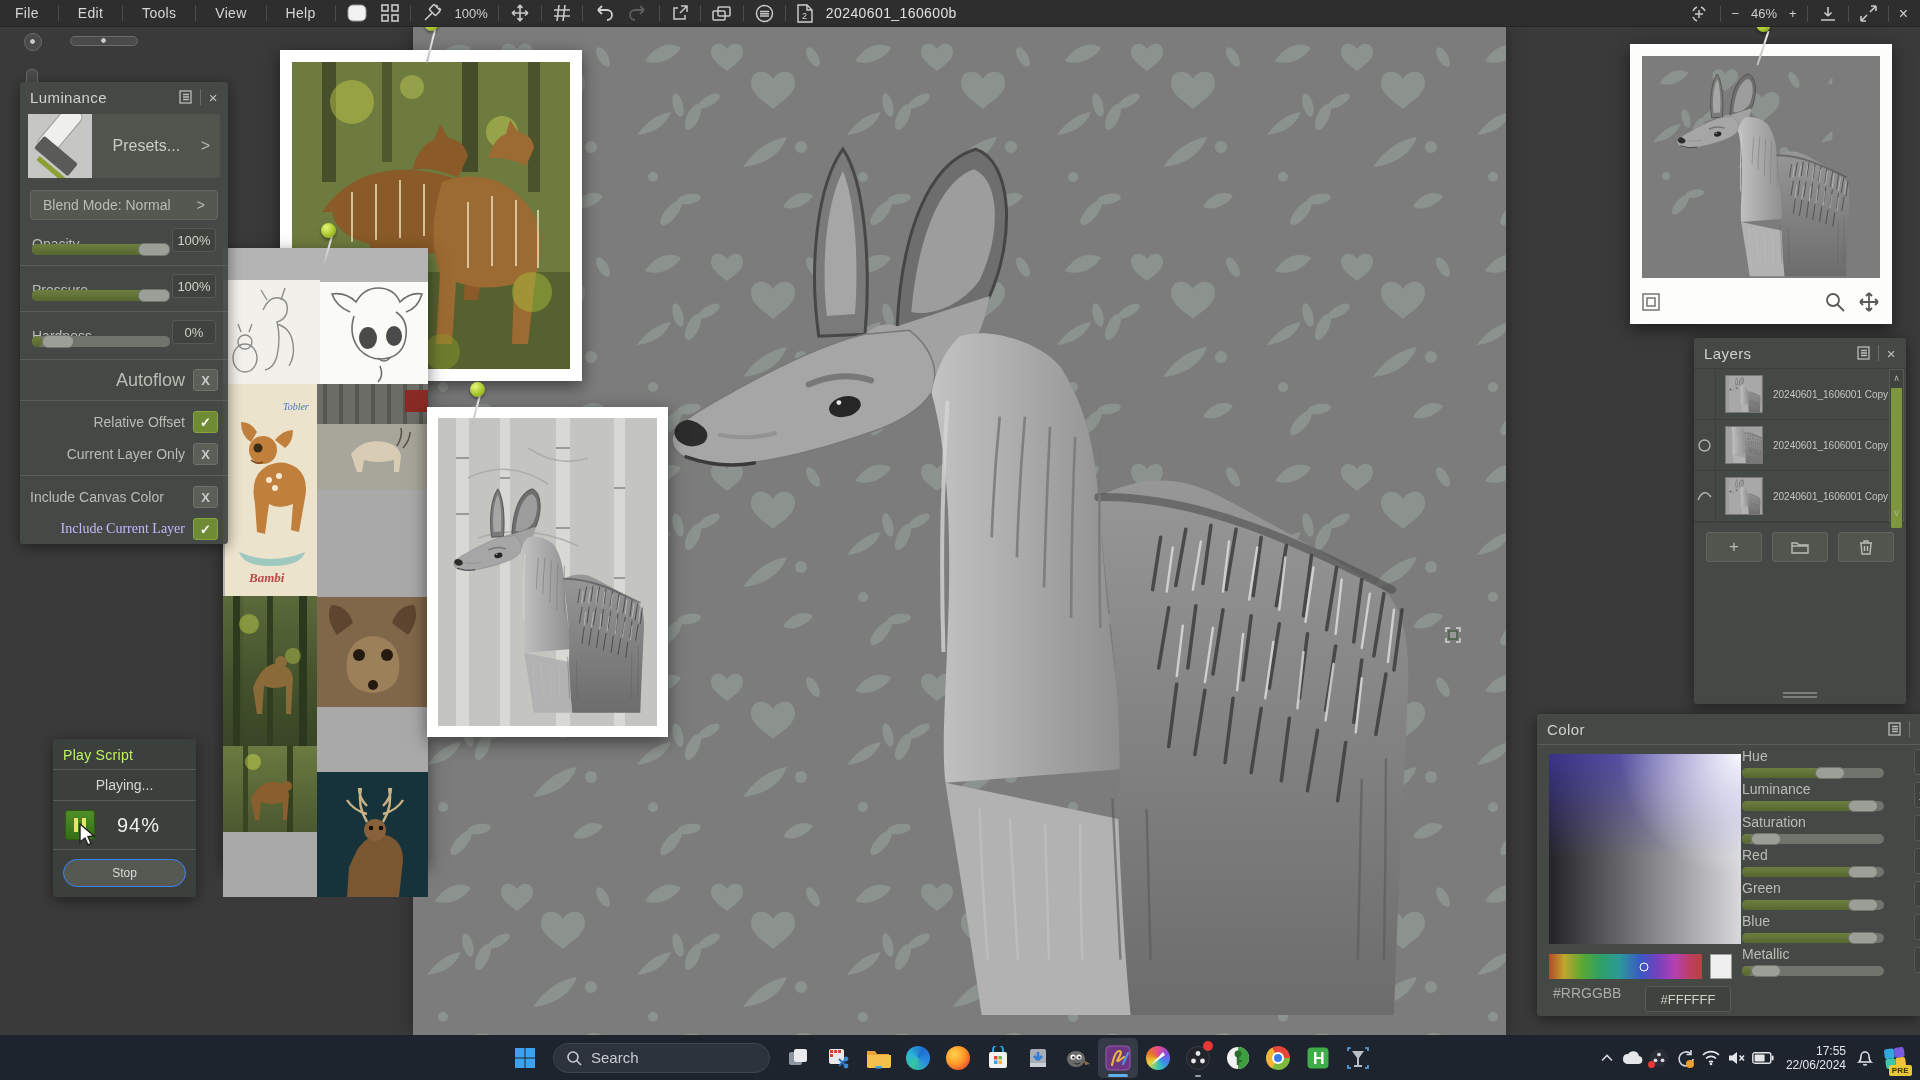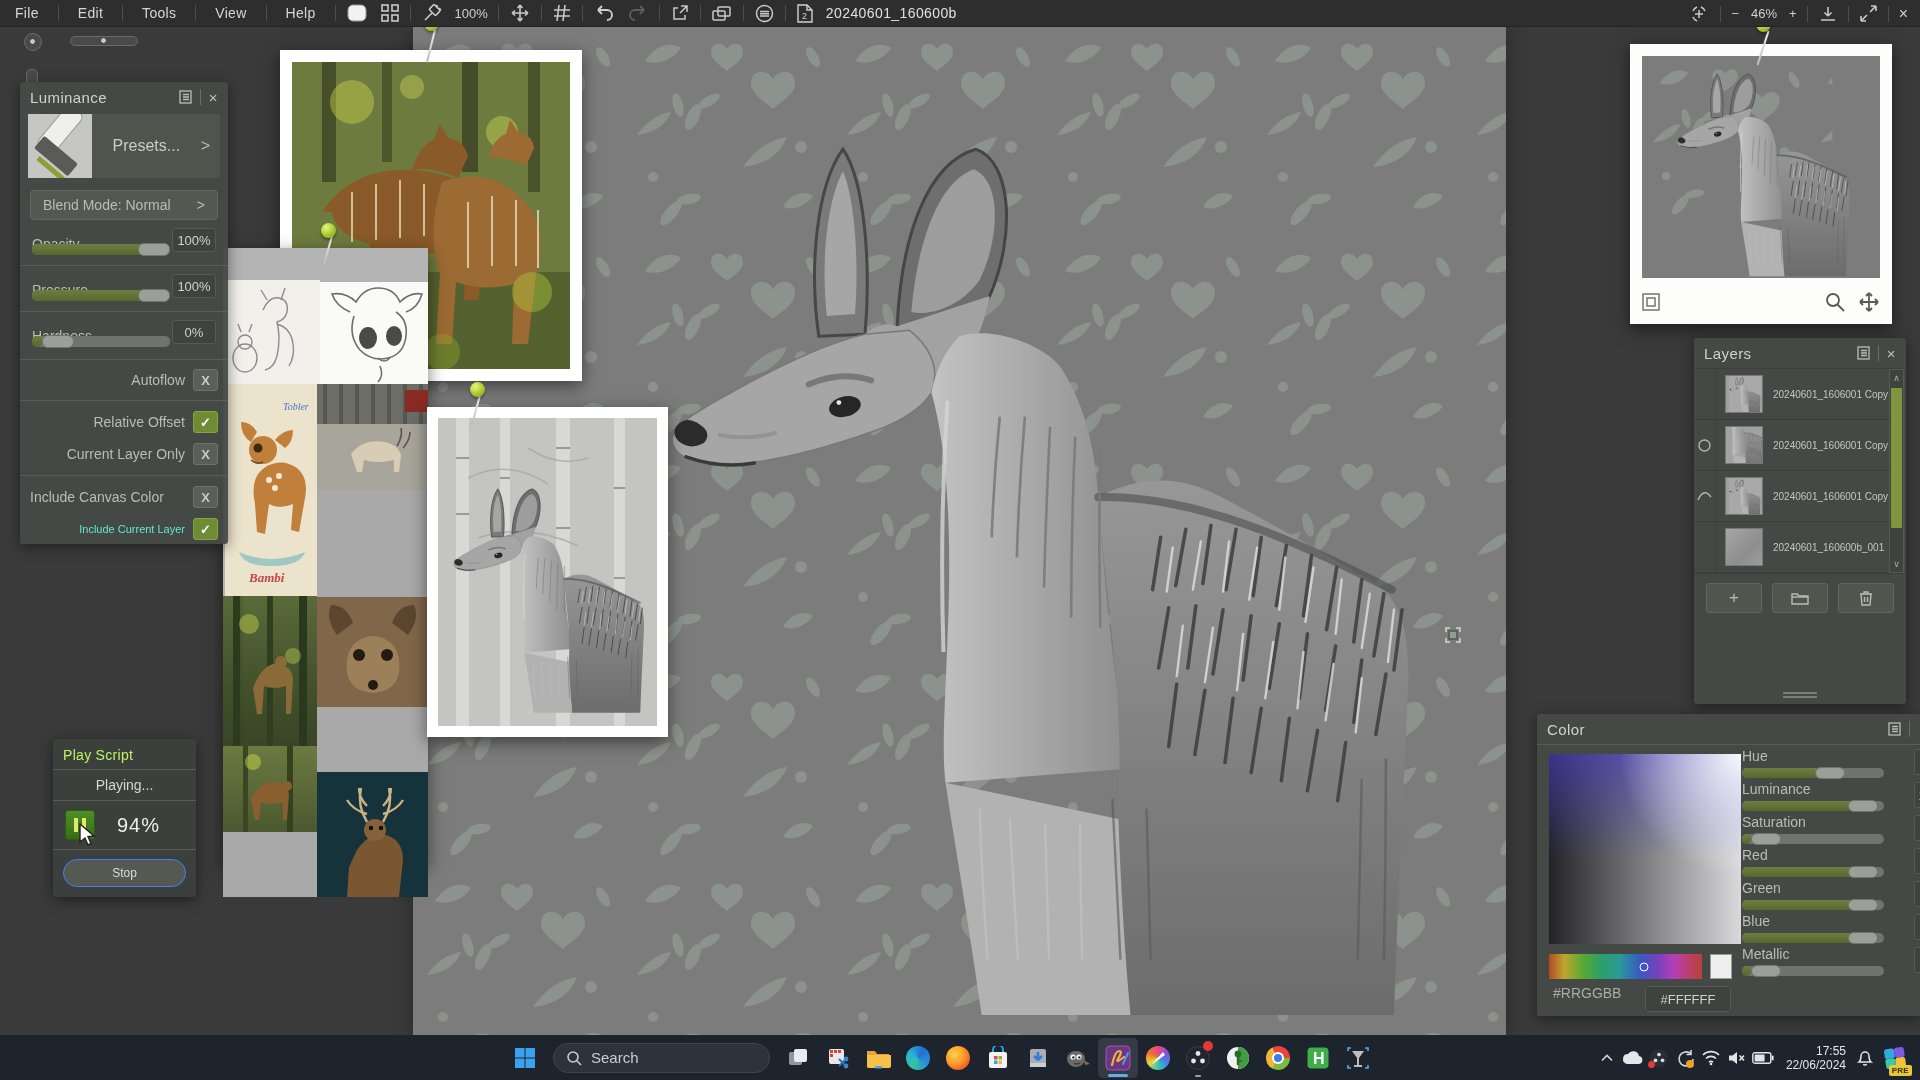--- a/index.html
+++ b/index.html
@@ -551,39 +551,39 @@
         <span class="val-box" style="margin-left:auto;width:44px;height:24px;">0%</span>
       </div>
       <div class="track" style="width:138px;margin-top:-8px;">
         <div class="fill" style="width: 7%;"></div>
         <div class="thumb" style="left: 7%; transform: translateX(0px);"></div>
       </div>
     </div>
     <div style="height:1px;background:#5a5e56;margin:12px 0 0;"></div>
 
     <div style="display:flex;align-items:center;justify-content:flex-end;padding:9px 10px 0;gap:8px;">
-      <span style="font-size:14px;color:#b9bdb3;">Autoflow</span>
+      <span style="font-size:18px;color:#b9bdb3;">Autoflow</span>
       <span class="chk off">X</span>
     </div>
     <div style="height:1px;background:#5a5e56;margin:9px 0 0;"></div>
     <div style="display:flex;align-items:center;justify-content:flex-end;padding:10px 10px 0;gap:8px;">
       <span style="font-size:14px;color:#b9bdb3;">Relative Offset</span>
       <span class="chk on">✓</span>
     </div>
     <div style="display:flex;align-items:center;justify-content:flex-end;padding:10px 10px 0;gap:8px;">
       <span style="font-size:14px;color:#b9bdb3;">Current Layer Only</span>
       <span class="chk off">X</span>
     </div>
     <div style="height:1px;background:#5a5e56;margin:10px 0 0;"></div>
     <div style="display:flex;align-items:center;justify-content:space-between;padding:10px 10px 0;gap:8px;">
       <span style="font-size:14px;color:#b9bdb3;">Include Canvas Color</span>
       <span class="chk off">X</span>
     </div>
     <div style="display:flex;align-items:center;justify-content:flex-end;padding:10px 10px 0;gap:8px;">
-      <span style="font-size:11px;color:#5eead4;">Include Current Layer</span>
+      <span style="font-size:14px;color:#c4b5fd;font-family:Liberation Serif, serif;">Include Current Layer</span>
       <span class="chk on">✓</span>
     </div>
   </div>
 
   <div class="panel" id="playscript">
     <div class="ps-title">Play Script</div>
     <div class="row-div"></div>
     <div class="ps-status">Playing...</div>
     <div class="row-div"></div>
     <div class="ps-run">
@@ -675,25 +675,20 @@
               </svg>
           </div>
           <div class="layer-thumb">
             <svg width="38" height="38" viewBox="0 0 760 900" preserveAspectRatio="xMidYMid meet">
                 <rect width="760" height="900" fill="#a8a8a8"></rect>
                 <use href="#deerArt"></use>
               </svg>
           </div>
           <div class="layer-name">20240601_1606001 Copy</div>
         </div>
-        <div class="layer-row">
-          <div class="layer-gutter"></div>
-          <div class="layer-thumb" style="background:linear-gradient(135deg,#a6a6a6,#8e8e8e 60%,#9d9d9d);"></div>
-          <div class="layer-name">20240601_160600b_001</div>
-        </div>
       </div>
 
       <div style="position:absolute;right:2px;top:0;bottom:0;width:15px;background:#3f433d;border:1px solid #565a52;">
         <div style="height:16px;display:flex;align-items:center;justify-content:center;color:#aab0a6;font-size:9px;">∧</div>
         <div style="position:absolute;left:1px;right:1px;top:18px;height:140px;background:#7e963e;border-radius:1px;"></div>
         <div style="position:absolute;bottom:0;left:0;right:0;height:16px;display:flex;align-items:center;justify-content:center;color:#aab0a6;font-size:9px;">∨</div>
       </div>
     </div>
 
     <div style="display:flex;justify-content:space-between;padding:9px 12px 0;border-top:1px solid #3c403c;">

